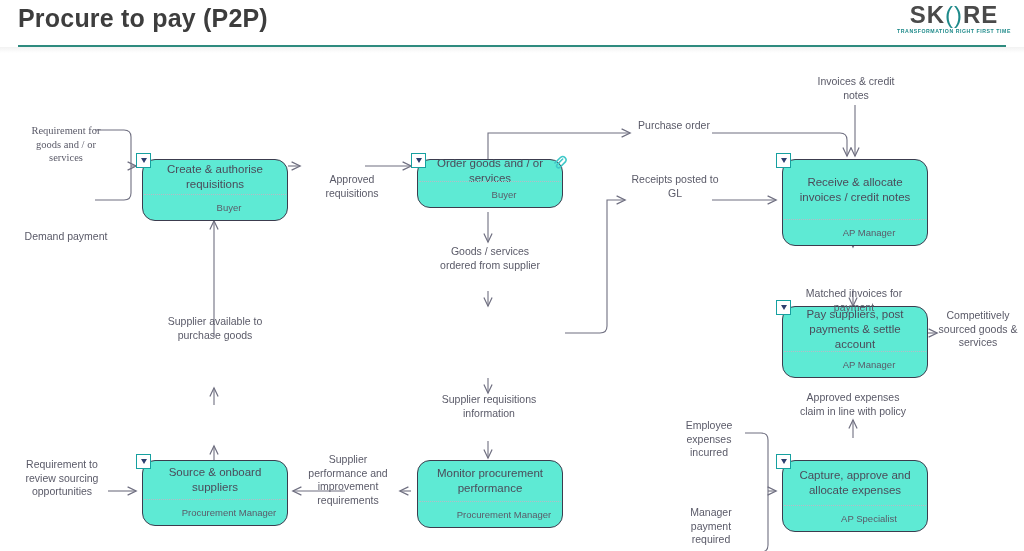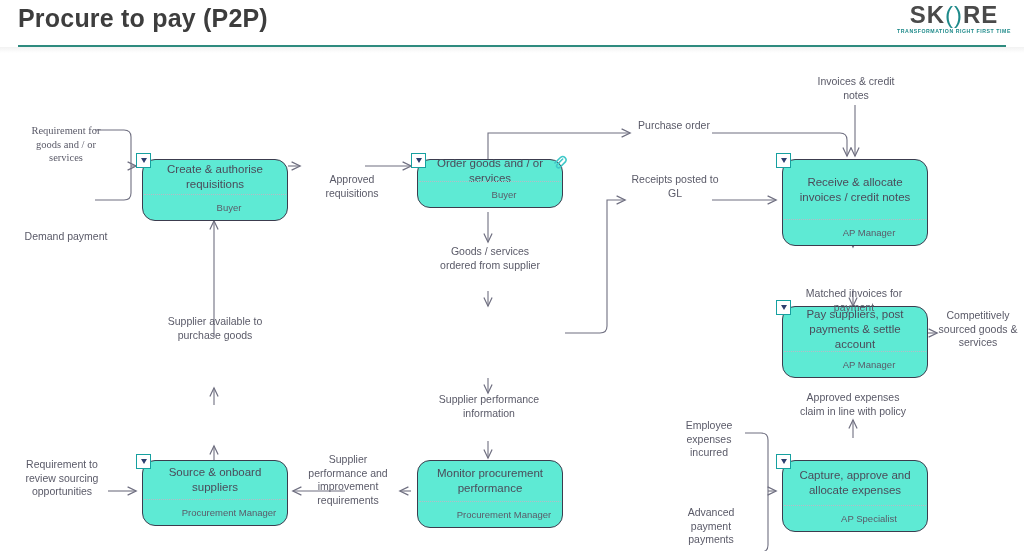--- a/index.html
+++ b/index.html
@@ -215,21 +215,21 @@
 
   <div class="lbl" style="left:18px;top:76px;width:96px;font-family:Liberation Serif, serif;">Requirement for goods and / or services</div>
   <div class="lbl" style="left:14px;top:182px;width:104px;">Demand payment</div>
   <div class="lbl" style="left:308px;top:125px;width:88px;">Approved requisitions</div>
   <div class="lbl" style="left:634px;top:71px;width:80px;">Purchase order</div>
   <div class="lbl" style="left:808px;top:27px;width:96px;">Invoices &amp; credit notes</div>
   <div class="lbl" style="left:630px;top:125px;width:90px;">Receipts posted to GL</div>
   <div class="lbl" style="left:435px;top:197px;width:110px;">Goods / services ordered from supplier</div>
   <div class="lbl" style="left:798px;top:203px;width:112px;margin-top:36px;">Matched invoices for payment</div>
   <div class="lbl" style="left:161px;top:267px;width:108px;">Supplier available to purchase goods</div>
-  <div class="lbl" style="left:437px;top:345px;width:104px;">Supplier performance information</div>
+  <div class="lbl" style="left:437px;top:345px;width:104px;">Supplier requisitions information</div>
   <div class="lbl" style="left:935px;top:261px;width:86px;">Competitively sourced goods &amp; services</div>
   <div class="lbl" style="left:793px;top:343px;width:120px;">Approved expenses claim in line with policy</div>
   <div class="lbl" style="left:672px;top:371px;width:74px;">Employee expenses incurred</div>
-  <div class="lbl" style="left:676px;top:458px;width:70px;">Advanced payment payments</div>
+  <div class="lbl" style="left:676px;top:458px;width:70px;">Manager payment required</div>
   <div class="lbl" style="left:14px;top:410px;width:96px;">Requirement to review sourcing opportunities</div>
   <div class="lbl" style="left:298px;top:405px;width:100px;">Supplier performance and improvement requirements</div>
 
 </div>
 
 </body></html>

